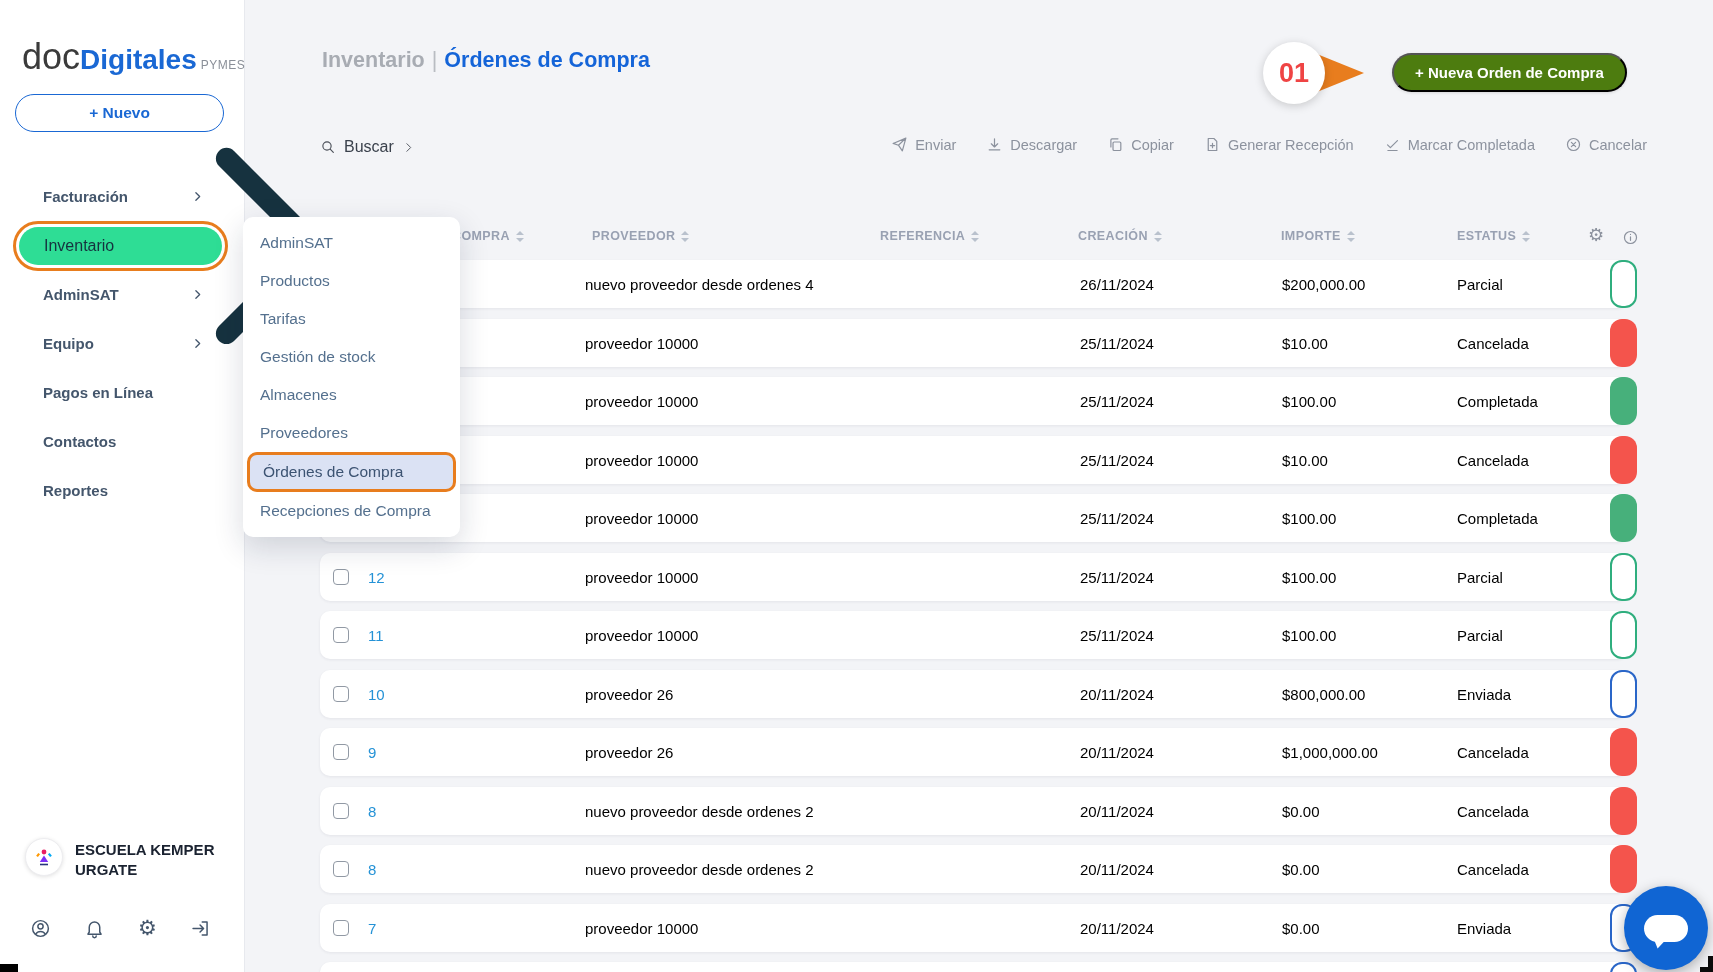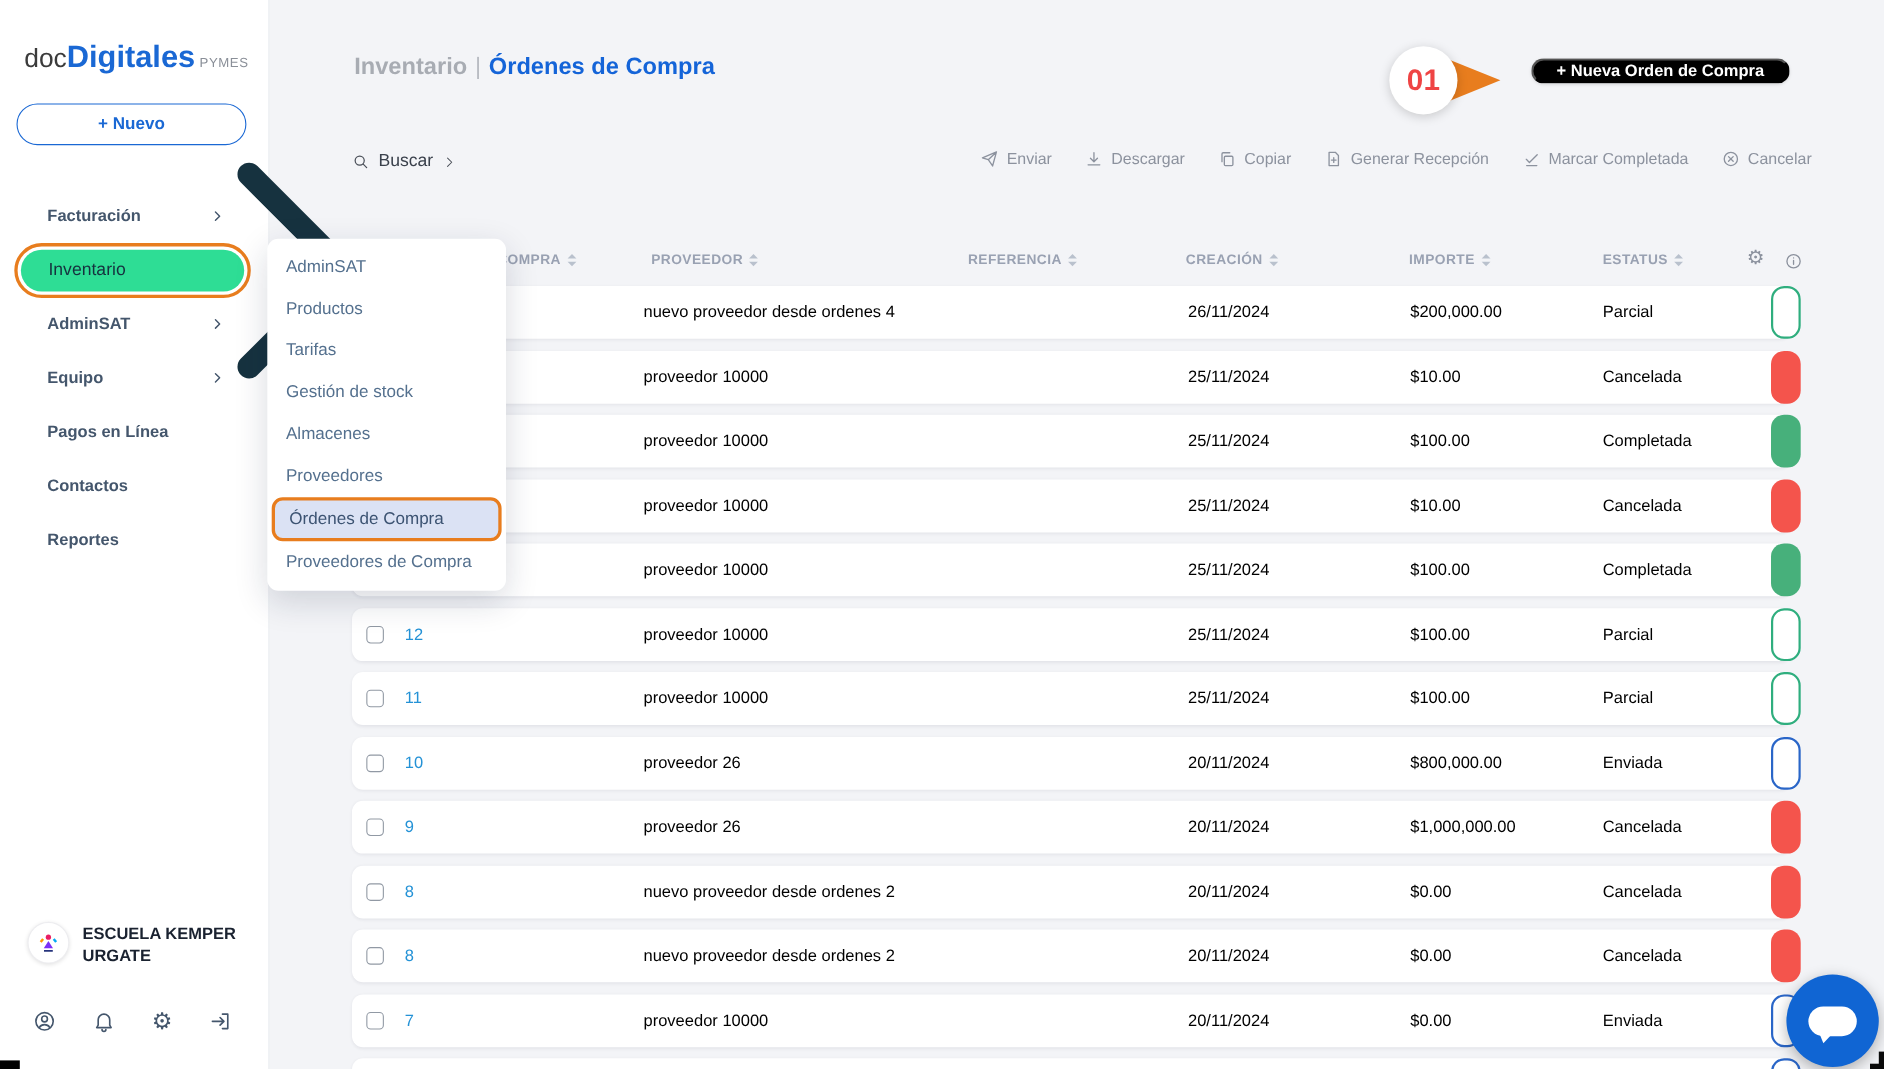--- a/index.html
+++ b/index.html
@@ -8,21 +8,21 @@
   .stage { position:relative; width:1713px; height:972px; background:#f3f4f7; overflow:hidden; }
 
   
   .icon { display:inline-flex; align-items:center; justify-content:center; flex:0 0 auto; }
   .icon svg { width:100%; height:100%; stroke:currentColor; fill:none; stroke-width:1.7; stroke-linecap:round; stroke-linejoin:round; }
   .glyph { font-family:"DejaVu Sans",sans-serif; line-height:1; }
 
   
   .sidebar { position:absolute; left:0; top:0; width:245px; height:972px; background:#ffffff; border-right:1px solid #e7e9ee; z-index:20; }
   .logo { position:absolute; left:22px; top:36px; display:flex; align-items:baseline; white-space:nowrap; }
-  .logo .doc { font-size:24px; color:#3b3b3b; font-weight:400; }
+  .logo .doc { font-size:36px; color:#3b3b3b; font-weight:400; }
   .logo .dig { font-size:28px; color:#1a68d4; font-weight:700; }
   .logo .pym { font-size:12px; color:#8a8f98; margin-left:4px; letter-spacing:.5px; }
   .btn-nuevo { position:absolute; left:15px; top:94px; width:209px; height:38px; border:1.5px solid #1a68d4; border-radius:19px; background:#fff; color:#1a68d4; font-size:15.5px; font-weight:700; display:flex; align-items:center; justify-content:center; cursor:pointer; }
   .side-nav { position:absolute; left:0; top:172px; right:0; }
   .side-item { height:49px; display:flex; align-items:center; justify-content:space-between; padding:0 40px 0 43px; color:#44566c; font-weight:700; font-size:15px; cursor:pointer; }
   .side-item .chev { width:13px; height:13px; }
   .side-item .chev svg { stroke-width:2.4; }
   .active-wrap { height:49px; padding:0; display:flex; align-items:center; }
   .ring { margin:0 15px 0 13px; width:215px; height:50px; border:3px solid #e87d1e; border-radius:27px; background:#fff; padding:3px; }
   .pill-green { height:100%; background:#2edd95; border-radius:22px; display:flex; align-items:center; justify-content:space-between; padding:0 22px 0 25px; color:#16323f; }
@@ -34,21 +34,21 @@
   .side-foot .icon { width:21px; height:21px; cursor:pointer; }
   .side-foot .glyph { font-size:21px; cursor:pointer; }
 
   
   .page-title { position:absolute; left:322px; top:48px; font-size:21.5px; white-space:nowrap; z-index:5;text-align:center; }
   .page-title .crumb { color:#a8acb3; font-weight:600; }
   .page-title .sep { color:#b9bcc2; font-weight:400; padding:0 7px; }
   .page-title .ttl { color:#1464d8; font-weight:700; }
   .step-arrow { position:absolute; left:1312px; top:52px; width:0; height:0; border-top:21px solid transparent; border-bottom:21px solid transparent; border-left:52px solid #e87d1e; z-index:40; }
   .step-badge { position:absolute; left:1263px; top:42px; width:62px; height:62px; border-radius:50%; background:#fff; box-shadow:0 2px 10px rgba(0,0,0,.18); display:flex; align-items:center; justify-content:center; color:#ef4444; font-size:27px; font-weight:800; z-index:41; }
-  .btn-new-order { position:absolute; left:1392px; top:53px; height:23px; padding:0 21px; border-radius:20px; background:#000000; color:#fff; font-size:15px; font-weight:700; display:flex; align-items:center; white-space:nowrap; cursor:pointer; box-shadow:0 1px 3px rgba(0,0,0,.12); z-index:5; }
+  .btn-new-order { position:absolute; left:1392px; top:53px; height:39px; padding:0 21px; border-radius:20px; background:#4d7c0f; color:#fff; font-size:15px; font-weight:700; display:flex; align-items:center; white-space:nowrap; cursor:pointer; box-shadow:0 1px 3px rgba(0,0,0,.12); z-index:5; }
 
   
   .search-box { position:absolute; left:320px; top:133px; height:28px; display:flex; align-items:center; gap:8px; color:#3a414c; cursor:pointer; z-index:5; }
   .search-box .icon { width:16px; height:16px; color:#4a4f58; }
   .search-box .lbl { font-size:16px; font-weight:500; }
   .search-box .chev { width:13px; height:13px; }
   .actions { position:absolute; top:136px; right:66px; display:flex; gap:30px; align-items:center; color:#8c929e; z-index:5; }
   .action { display:flex; align-items:center; gap:7px; font-size:14.5px; cursor:pointer; white-space:nowrap; }
   .action .icon { width:17px; height:17px; }
 
@@ -442,21 +442,21 @@
       <div class="sub-item">
         <span>Almacenes</span>
       </div>
       <div class="sub-item">
         <span>Proveedores</span>
       </div>
       <div class="sub-item active">
         <span>Órdenes de Compra</span>
       </div>
       <div class="sub-item">
-        <span>Proveedores de Compra</span>
+        <span>Recepciones de Compra</span>
       </div>
     </div>
 
   <div class="chat-btn">
     <span class="chat-bubble"></span>
   </div>
 
   <div class="art-bl"></div>
   <div class="art-br"></div>
 </div>

